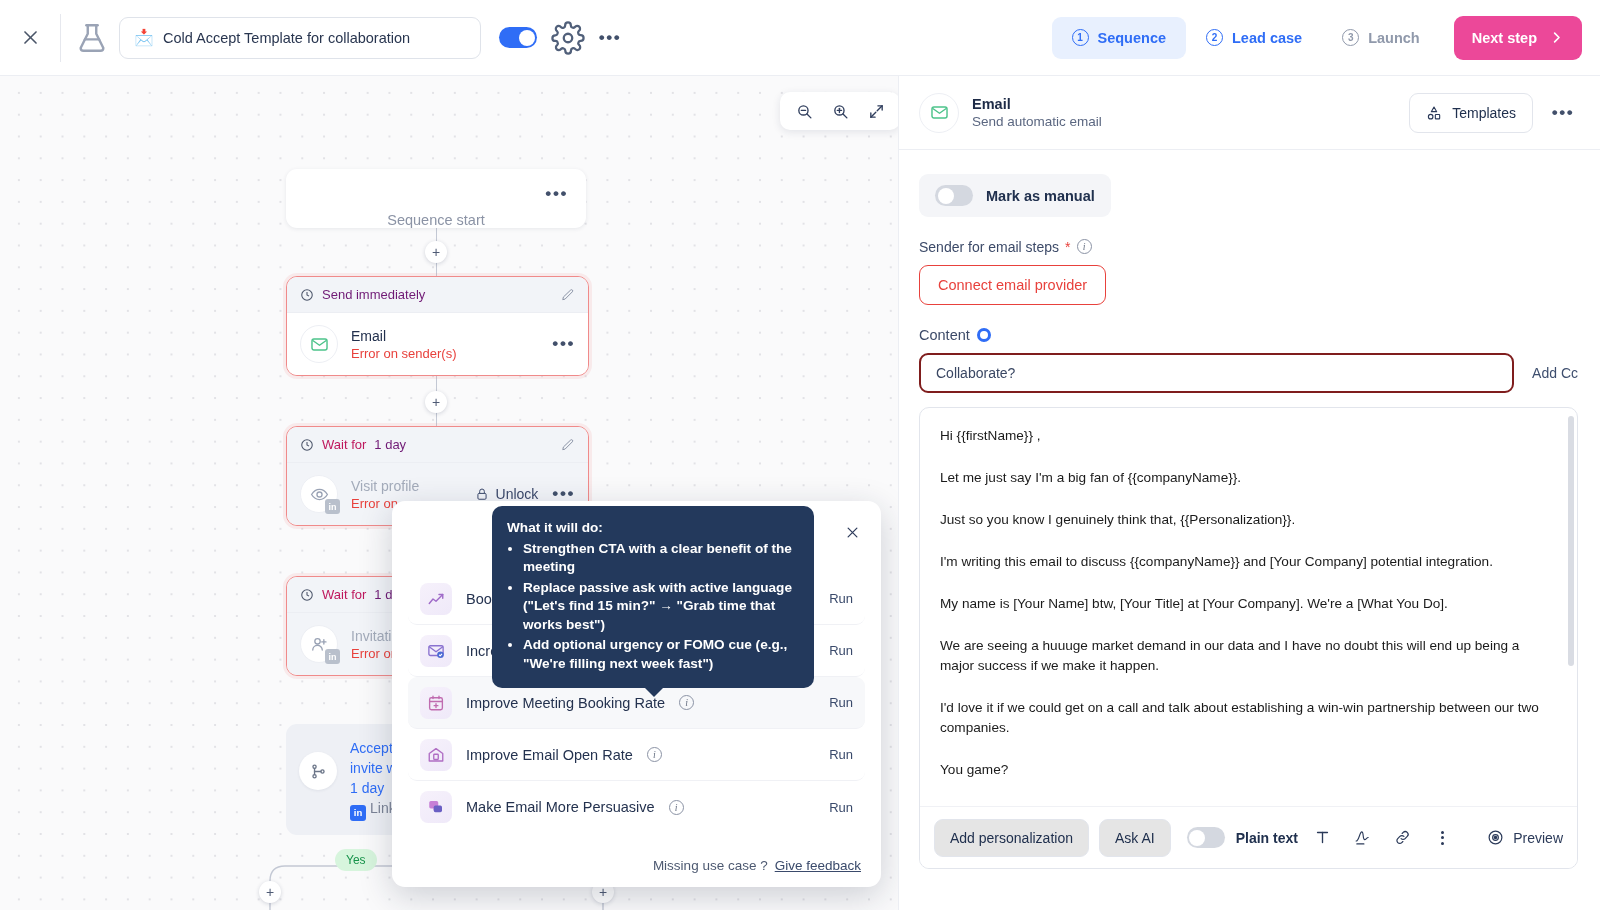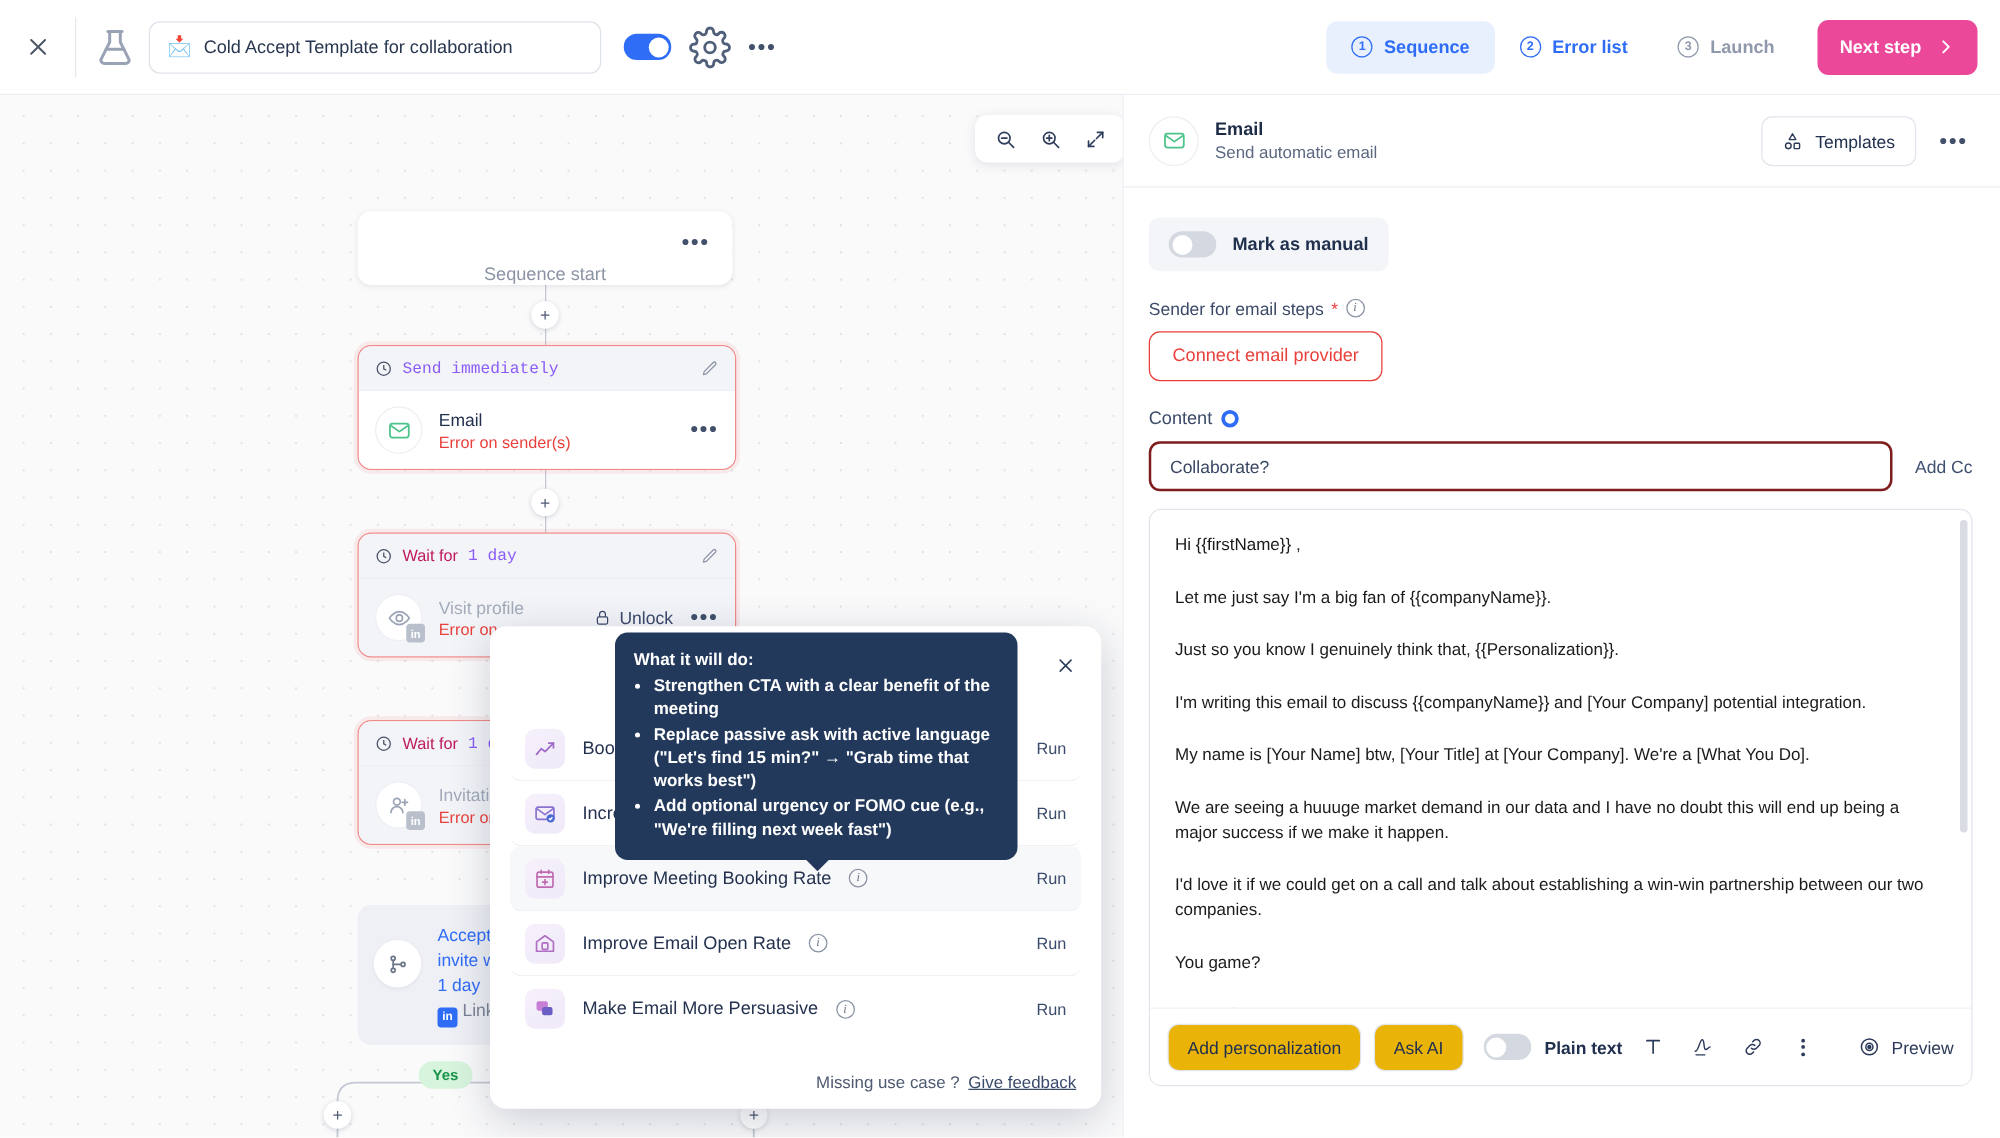--- a/index.html
+++ b/index.html
@@ -123,21 +123,21 @@
   .step-card .head {
     height: 36px; background: #f2f4f8;
     display: flex; align-items: center; gap: 8px;
     padding: 0 13px; font-size: 13px; color: #2b3752;
     border-bottom: 1px solid #eceef3;
   }
   .step-card .head .clock { color:#4a5368; display:flex; }
   .step-card .head .clock svg { width: 14px; height: 14px; }
   .step-card .head .pen { margin-left: auto; color: #8b93a5; display: flex; }
   .step-card .head .pen svg { width: 14px; height: 14px; }
-  .head-link { color: #8b5cf6; font-family: Liberation Mono, monospace; }
+  .head-link { color: #701a75; }
   .head-plain { color: #be185d; }
   .step-card .row {
     display: flex; align-items: center; gap: 13px;
     padding: 12px 13px; min-height: 60px; background:#fff;
   }
   .chan-ic {
     width: 38px; height: 38px; border-radius: 50%;
     background: #fff; border: 1px solid #edeff4;
     display: flex; align-items: center; justify-content: center;
     flex: 0 0 38px; position: relative;
@@ -174,21 +174,21 @@
   
   .vline { position: absolute; width: 1.4px; background: #c3c8d4; }
   .plus {
     position: absolute; width: 22px; height: 22px; border-radius: 50%;
     background: #fff; box-shadow: 0 1px 4px rgba(30,40,70,.18);
     display: flex; align-items: center; justify-content: center;
     color: #4f5b75; font-size: 14px; line-height: 1; cursor: pointer; z-index: 5;
   }
   .yes-pill {
     position: absolute; background: #d7f5dd; color: #17934a;
-    font-size: 12px; font-weight: 700; padding: 4px 11px; border-radius: 11px;
+    font-size: 12px; font-weight: 400; padding: 4px 11px; border-radius: 11px;
     z-index: 6;
   }
   .branch-svg { position: absolute; left: 0; top: 0; pointer-events: none; }
 
   
   .ai-pop {
     position: absolute; left: 392px; top: 425px;
     width: 489px; height: 386px;
     background: #fff; border-radius: 13px;
     box-shadow: 0 9px 34px rgba(25,35,60,.20);
@@ -308,21 +308,21 @@
     position: absolute; right: 3px; top: 8px; width: 6px; height: 250px;
     background: #d9dce3; border-radius: 3px;
   }
   .editor-toolbar {
     position: absolute; left: 0; right: 0; bottom: 0; height: 62px;
     background: #fff; border-top: 1px solid #f0f1f5;
     display: flex; align-items: center; gap: 10px; padding: 0 14px;
   }
   .tb-btn {
     height: 38px; padding: 0 15px; border: 1px solid #e2e5ec; border-radius: 9px;
-    background: #eab308; font-size: 14px; color: #20304e; cursor: pointer; font-family: inherit;
+    background: #e5e5e5; font-size: 14px; color: #20304e; cursor: pointer; font-family: inherit;
     display:flex; align-items:center;
   }
   .tb-plain { display: flex; align-items: center; gap: 11px; margin-left: 6px; }
   .tb-plain .lbl { font-size: 14px; color: #20304e; font-weight: 600; }
   .tb-ic { width: 30px; height: 30px; display: flex; align-items: center; justify-content: center; color: #2b3a59; cursor: pointer; }
   .tb-ic svg { width: 17px; height: 17px; }
   .tb-preview { margin-left: auto; display: flex; align-items: center; gap: 9px; font-size: 14px; color: #2b3a59; cursor: pointer; }
   .tb-preview svg { width: 17px; height: 17px; }
   .vdots { display:flex; flex-direction:column; gap:2.5px; align-items:center; }
   .vdots i { width: 3px; height: 3px; border-radius: 50%; background: #2b3a59; display:block; }
@@ -367,21 +367,21 @@
       </div>
 
     <div class="topbar-spacer"></div>
 
     <div class="step-tab active">
       <span class="step-num">1</span>
       <span>Sequence</span>
     </div>
     <div class="step-tab">
       <span class="step-num">2</span>
-      <span>Error list</span>
+      <span>Lead case</span>
     </div>
     <div class="step-tab muted">
       <span class="step-num">3</span>
       <span>Launch</span>
     </div>
 
     <button class="next-step">
       <span>Next step</span>
       <svg viewBox="0 0 24 24" fill="none" stroke="currentColor" stroke-width="2.6" stroke-linecap="round" stroke-linejoin="round">
           <path d="M9 5 L16 12 L9 19"></path>

